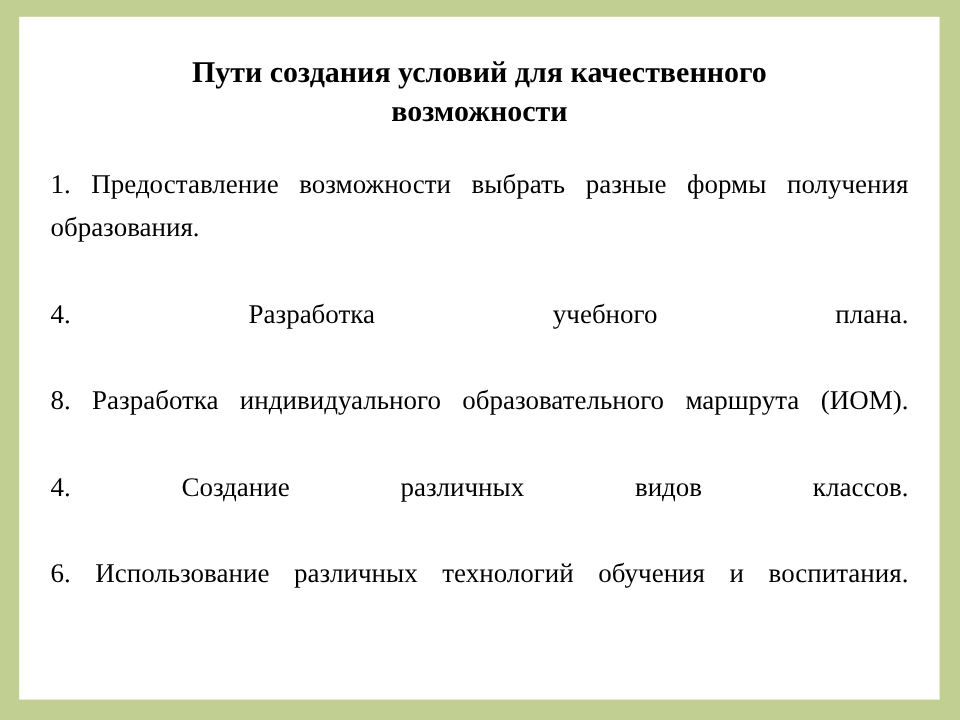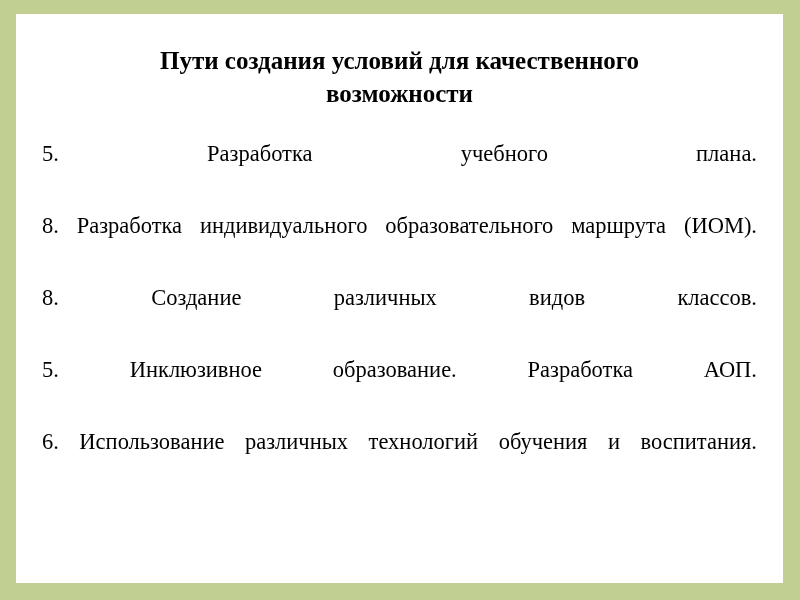--- a/index.html
+++ b/index.html
@@ -79,21 +79,21 @@
 
 <div class="slide">
   <div class="slide-canvas">
 
     <div class="slide-title">
       <div>Пути создания условий для качественного</div>
       <div>возможности</div>
     </div>
 
     <div class="body-block">
-      <p class="body-item">5. Разработка учебного плана.</p>
+      <p class="body-item">1. Предоставление возможности выбрать разные формы получения образования.</p>
+      <p class="body-item">4. Разработка учебного плана.</p>
       <p class="body-item">8. Разработка индивидуального образовательного маршрута (ИОМ).</p>
-      <p class="body-item">8. Создание различных видов классов.</p>
-      <p class="body-item">5. Инклюзивное образование. Разработка АОП.</p>
+      <p class="body-item">4. Создание различных видов классов.</p>
       <p class="body-item">6. Использование различных технологий обучения и воспитания.</p>
     </div>
 
   </div>
 </div>
 
 </body></html>

